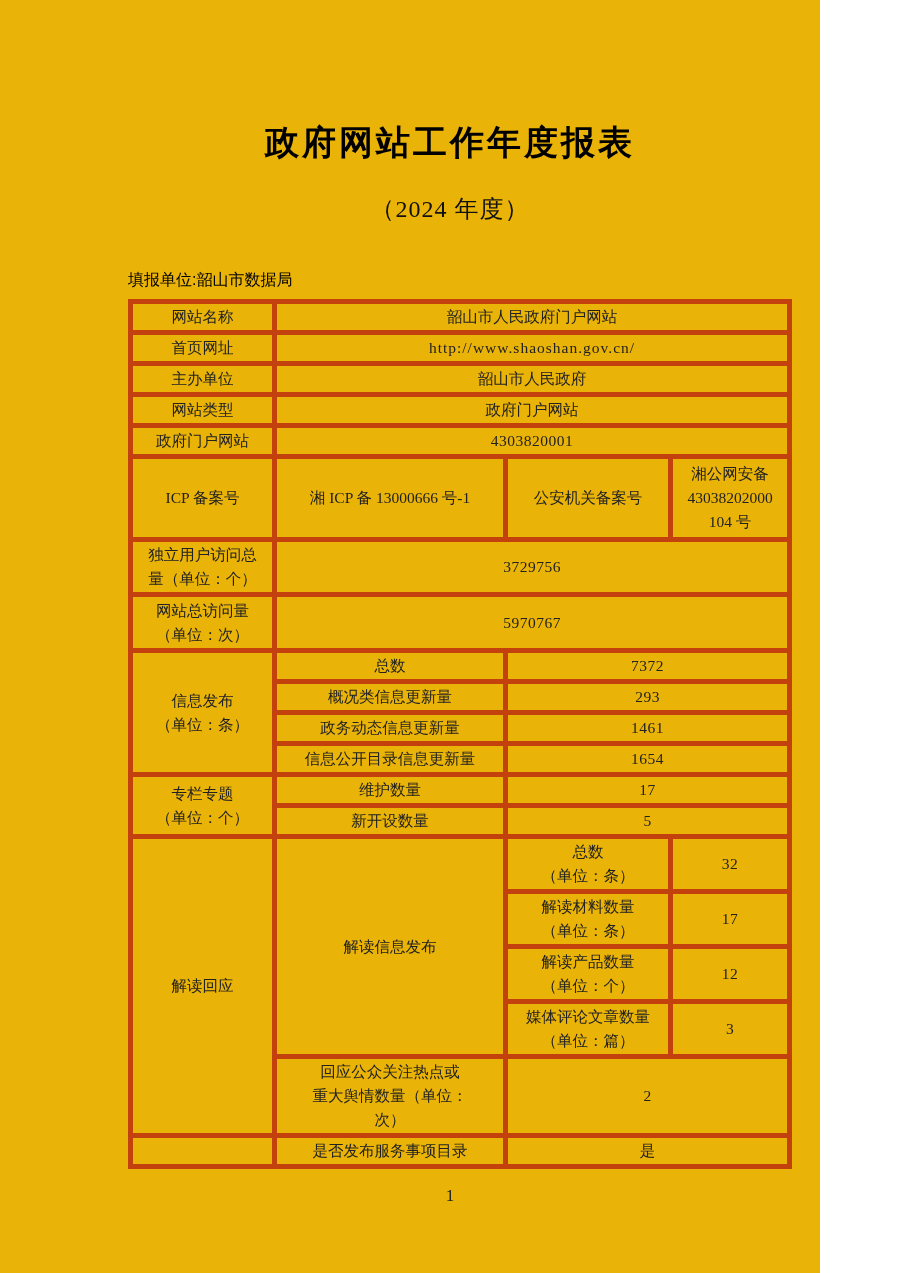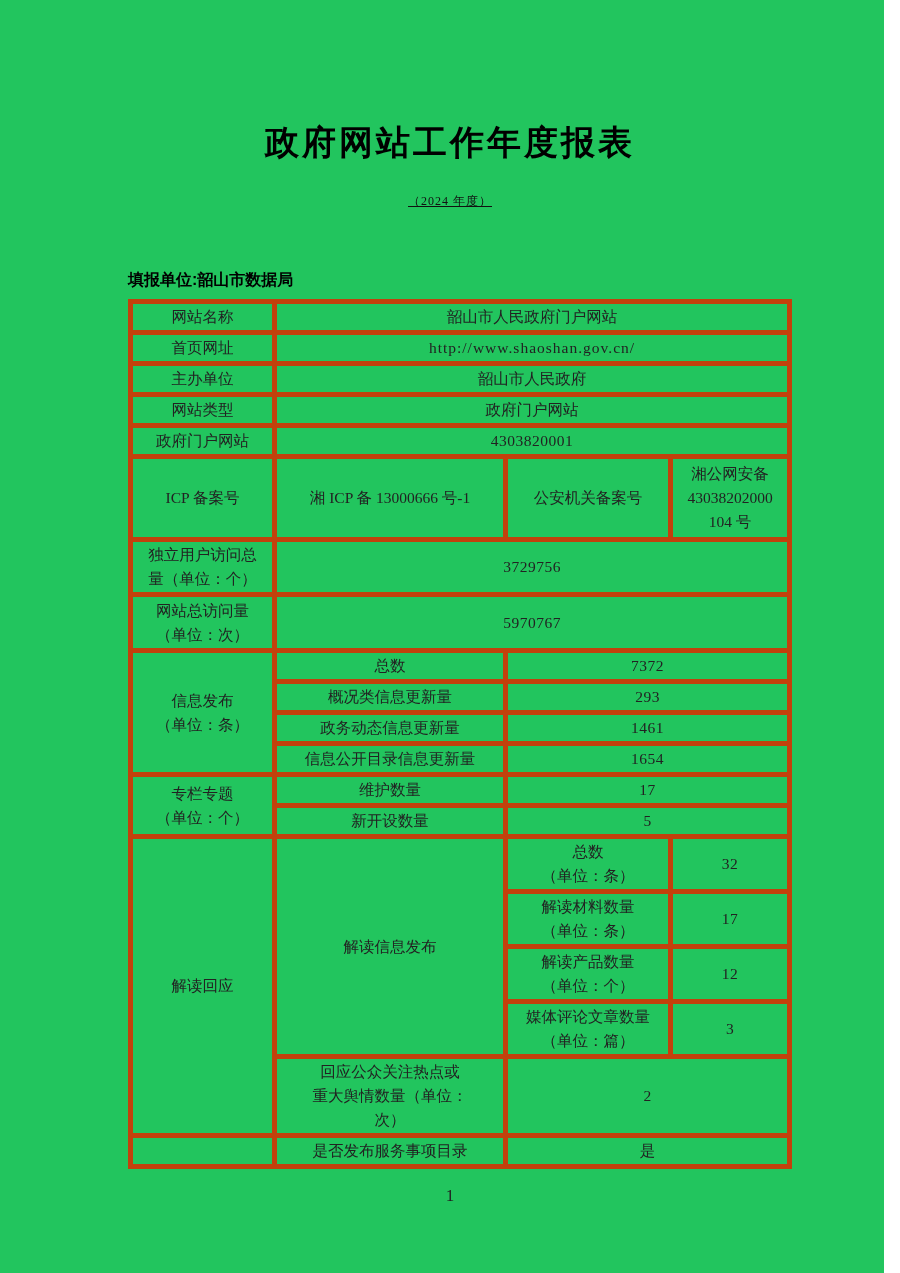--- a/index.html
+++ b/index.html
@@ -1,33 +1,33 @@
 <!DOCTYPE html>
 <html><head>
 <meta charset="utf-8">
 <style>
   html,body { margin:0; padding:0; background:#ffffff; }
   .page {
-    position:relative; width:884px; height:1273px; background:#22c55e;
+    position:relative; width:820px; height:1273px; background:#eab308;
     font-family:"Liberation Serif","DejaVu Serif",serif; color:#1f1f1f;
     overflow:hidden;
   }
   .title {
     position:absolute; top:120px; left:0; width:900px; text-align:center;
     font-family:"Liberation Sans","DejaVu Sans",sans-serif;
     font-weight:700; font-size:34px; letter-spacing:3px; color:#000;
   }
   .subtitle {
     position:absolute; top:193px; left:0; width:900px; text-align:center;
-    font-size:12px; letter-spacing:1px; color:#111;text-decoration:underline;
+    font-size:24px; letter-spacing:1px; color:#111;
   }
   .unit-line {
     position:absolute; top:270px; left:128px;
     font-family:"Liberation Sans","DejaVu Sans",sans-serif;
-    font-weight:700; font-size:16px; color:#000;
+    font-weight:400; font-size:16px; color:#000;
   }
   table.report {
     position:absolute; top:299px; left:128px; width:659px;
     border-collapse:collapse; table-layout:fixed;
   }
   table.report td {
     border:5px solid #c2410c; text-align:center; vertical-align:middle;
     font-size:15.5px; line-height:1.55; padding:1px 4px; color:#222;
     white-space:pre-line; overflow:hidden;
   }

